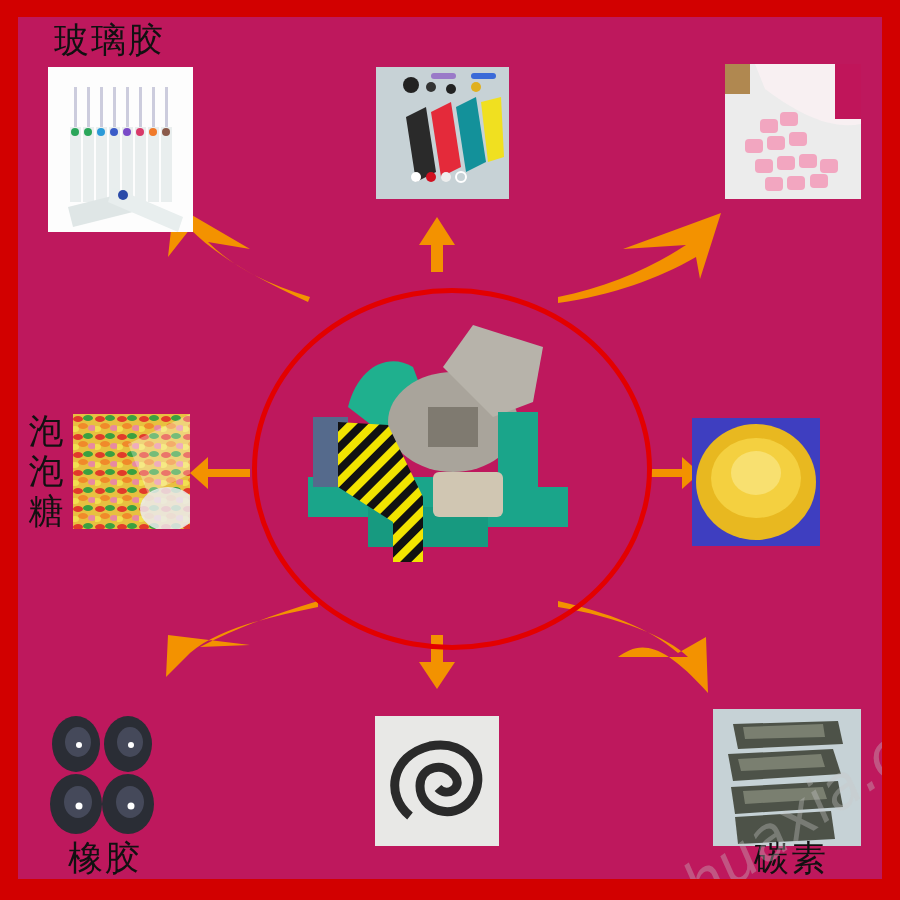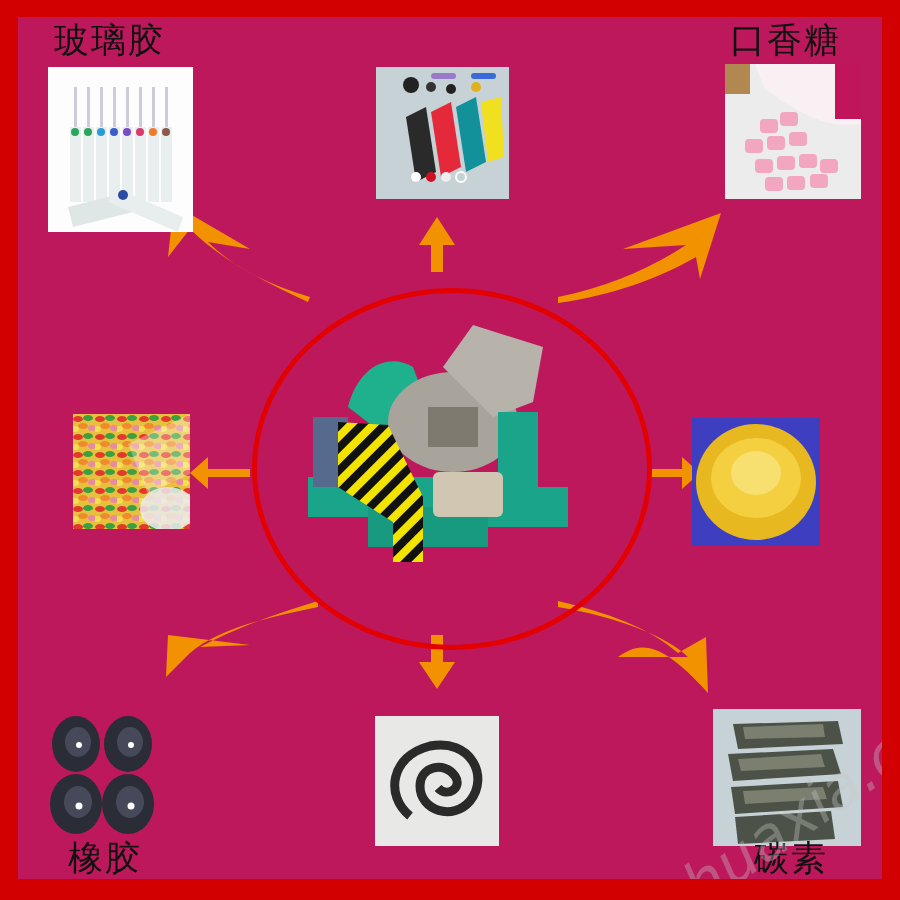--- a/index.html
+++ b/index.html
@@ -106,21 +106,20 @@
       <circle cx="75" cy="22" r="5" fill="#222"></circle>
         <circle cx="100" cy="20" r="5" fill="#e0b020"></circle>
       <rect x="95" y="6" width="25" height="6" rx="3" fill="#3a6ad8"></rect>
       <rect x="55" y="6" width="25" height="6" rx="3" fill="#9a7ac8"></rect>
       <circle cx="40" cy="110" r="5" fill="#fff"></circle>
         <circle cx="55" cy="110" r="5" fill="#d01020"></circle>
       <circle cx="70" cy="110" r="5" fill="#eee"></circle>
         <circle cx="85" cy="110" r="5" fill="none" stroke="#fff" stroke-width="2"></circle>
     </svg>
 
-    <div class="label" style="left:712px;top:6px;">口香糖</div>
     <svg class="pic" style="left:707px;top:47px;" width="136" height="135">
       <rect width="136" height="135" fill="#ececec"></rect>
       <path d="M30,0 L136,0 L136,60 C110,65 80,55 40,25 Z" fill="#f8f0f2"></path>
       <rect x="110" y="0" width="26" height="55" fill="#c0155a"></rect>
       <rect x="0" y="0" width="25" height="30" fill="#b08850"></rect>
       <g fill="#f2a6c0">
         <rect x="35" y="55" width="18" height="14" rx="4"></rect>
           <rect x="55" y="48" width="18" height="14" rx="4"></rect>
         <rect x="20" y="75" width="18" height="14" rx="4"></rect>
           <rect x="42" y="72" width="18" height="14" rx="4"></rect>
@@ -128,20 +127,21 @@
           <rect x="30" y="95" width="18" height="14" rx="4"></rect>
         <rect x="52" y="92" width="18" height="14" rx="4"></rect>
           <rect x="74" y="90" width="18" height="14" rx="4"></rect>
         <rect x="40" y="113" width="18" height="14" rx="4"></rect>
           <rect x="62" y="112" width="18" height="14" rx="4"></rect>
         <rect x="85" y="110" width="18" height="14" rx="4"></rect>
           <rect x="95" y="95" width="18" height="14" rx="4"></rect>
       </g>
     </svg>
 
+    <div class="vlabel" style="left:8px;top:394px;">泡泡糖</div>
     <svg class="pic" style="left:55px;top:397px;" width="117" height="115">
       <defs>
         <pattern id="jelly" width="22" height="18" patternUnits="userSpaceOnUse">
           <rect width="22" height="18" fill="#e8c040"></rect>
           <ellipse cx="5" cy="5" rx="5" ry="3" fill="#e23a2a"></ellipse>
           <ellipse cx="15" cy="4" rx="5" ry="3" fill="#3aa040"></ellipse>
           <ellipse cx="10" cy="12" rx="5" ry="3" fill="#f08a2a"></ellipse>
           <ellipse cx="19" cy="14" rx="4" ry="3" fill="#e88aa0"></ellipse>
           <ellipse cx="2" cy="15" rx="4" ry="3" fill="#f2e050"></ellipse>
         </pattern>

